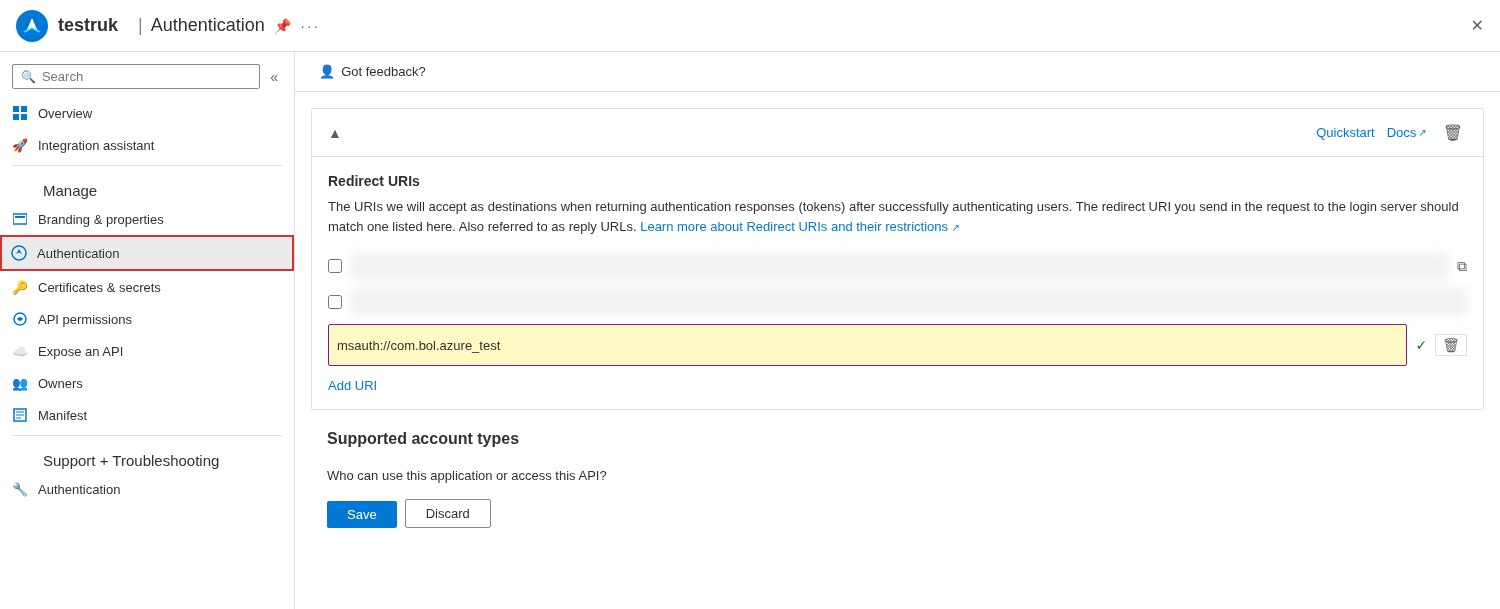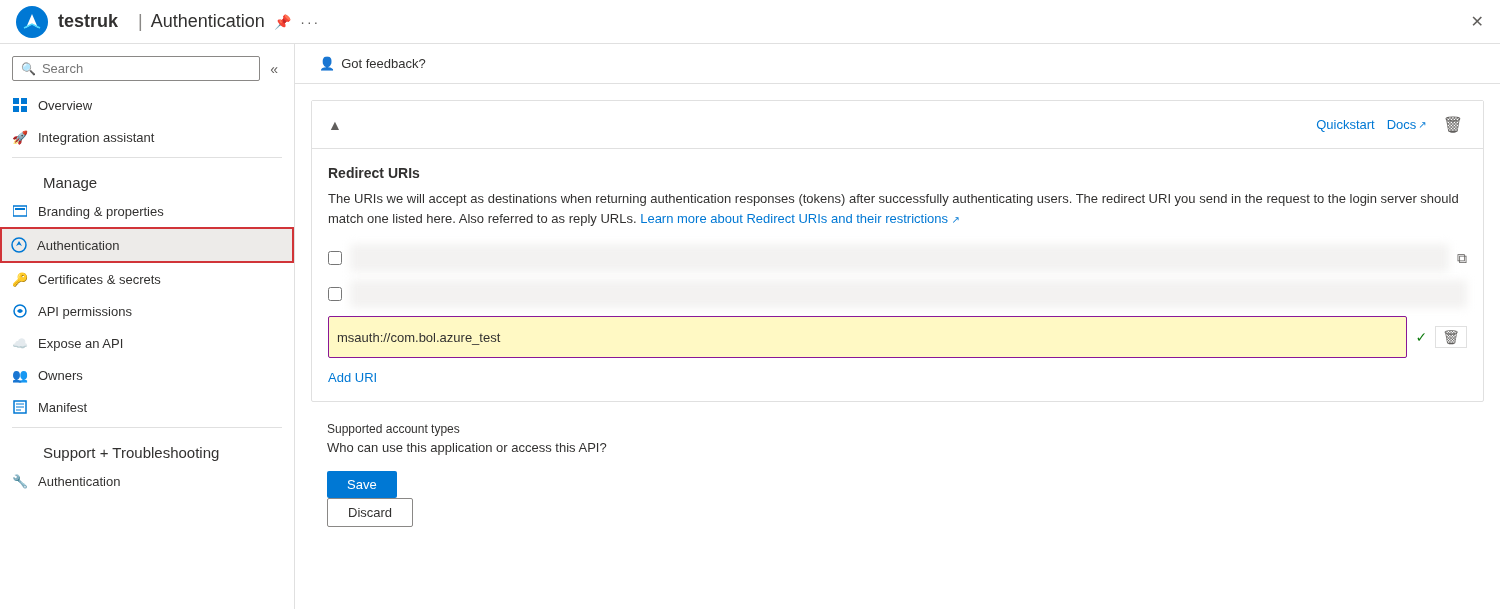--- a/index.html
+++ b/index.html
@@ -1,19 +1,19 @@
 <!DOCTYPE html>
 <html><head>
   <meta charset="utf-8">
   <style>
     * { box-sizing: border-box; margin: 0; padding: 0; }
     body { font-family: 'Segoe UI', Arial, sans-serif; font-size: 13px; color: #323130; background: #fff; width: 1500px; height: 609px; overflow: hidden; display: flex; flex-direction: column; }
 
     
-    .header { display: flex; align-items: center; padding: 0 16px; height: 44px; border-bottom: 1px solid #e0e0e0; background: #fff; flex-shrink: 0; }
+    .header { display: flex; align-items: center; padding: 0 16px; height: 52px; border-bottom: 1px solid #e0e0e0; background: #fff; flex-shrink: 0; }
     .header-logo { width: 32px; height: 32px; margin-right: 10px; flex-shrink: 0; }
     .header-title { font-size: 18px; font-weight: 600; color: #323130; margin-right: 12px; }
     .header-divider { color: #8a8886; margin: 0 8px; font-size: 18px; }
     .header-subtitle { font-size: 18px; font-weight: 400; color: #323130; }
     .header-pin { margin-left: 10px; color: #605e5c; cursor: pointer; font-size: 14px; }
     .header-more { margin-left: 8px; color: #605e5c; cursor: pointer; font-size: 14px; letter-spacing: 2px; }
     .header-close { margin-left: auto; color: #605e5c; cursor: pointer; font-size: 16px; }
 
     
     .layout { display: flex; flex: 1; overflow: hidden; }
@@ -58,25 +58,25 @@
     .uri-text { flex: 1; font-size: 13px; color: #a19f9d; filter: blur(4px); background: #f3f2f1; padding: 4px 8px; border-radius: 2px; height: 28px; display: flex; align-items: center; }
     .uri-copy { color: #605e5c; cursor: pointer; font-size: 14px; }
 
     .uri-input-row { display: flex; align-items: center; gap: 4px; margin-bottom: 8px; }
     .uri-input-box { flex: 1; border: 1px solid #881798; background: #fff9c4; padding: 4px 8px; font-size: 13px; color: #323130; border-radius: 2px; height: 42px; display: flex; align-items: center; }
     .uri-checkmark { color: #107c10; font-size: 14px; padding: 0 4px; }
     .uri-delete { color: #605e5c; cursor: pointer; font-size: 14px; padding: 2px 6px; border: 1px solid #e0e0e0; background: #fff; }
 
     .add-uri { color: #0078d4; cursor: pointer; font-size: 13px; text-decoration: none; display: inline-block; margin-top: 4px; }
 
-    .supported-title { font-size: 12px; font-weight: 400; margin-bottom: 4px; padding: 0 16px; }
+    .supported-title { font-size: 16px; font-weight: 700; margin-bottom: 20px; padding: 0 16px; }
     .supported-desc { font-size: 13px; color: #323130; padding: 0 16px; }
 
     
-    .footer-actions { display: flex; align-items: flex-start; padding: 16px; flex-direction: column; }
+    .footer-actions { display: flex; align-items: flex-end; gap: 8px; padding: 16px; }
     .btn-save { background: #0078d4; color: #fff; border: none; padding: 6px 20px; font-size: 13px; cursor: pointer; border-radius: 2px; }
     .btn-discard { background: #fff; color: #323130; border: 1px solid #8a8886; padding: 6px 20px; font-size: 13px; cursor: pointer; border-radius: 2px; }
 
     
     .azure-logo { display: flex; align-items: center; }
 
     
     .active-highlight-box { border: 2px solid #d13438 !important; background: #edebe9; }
   </style>
 </head>

